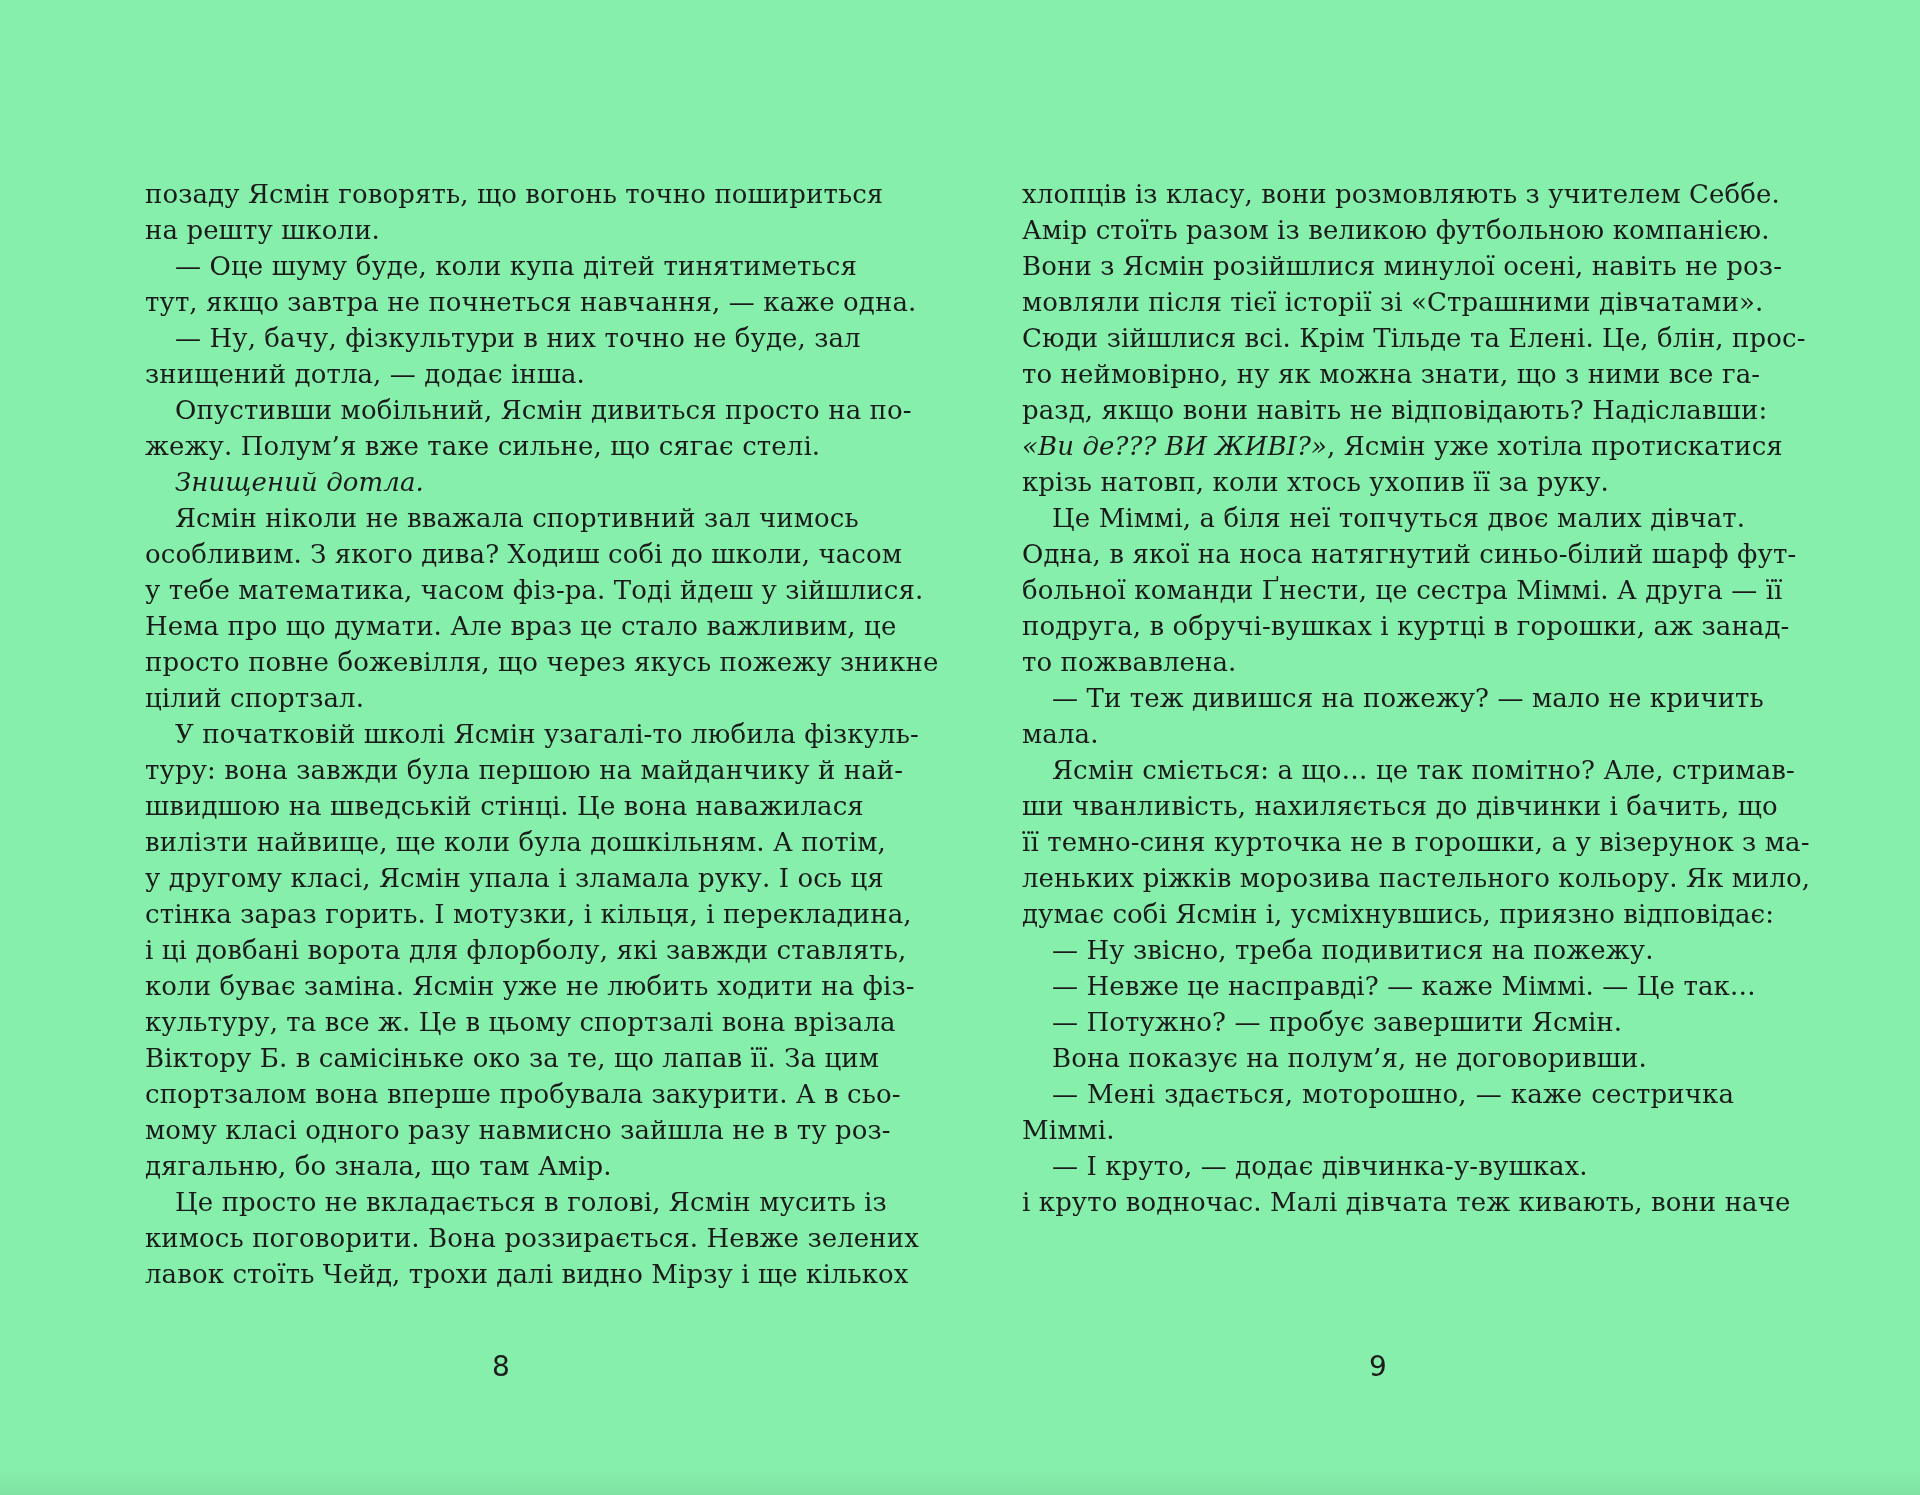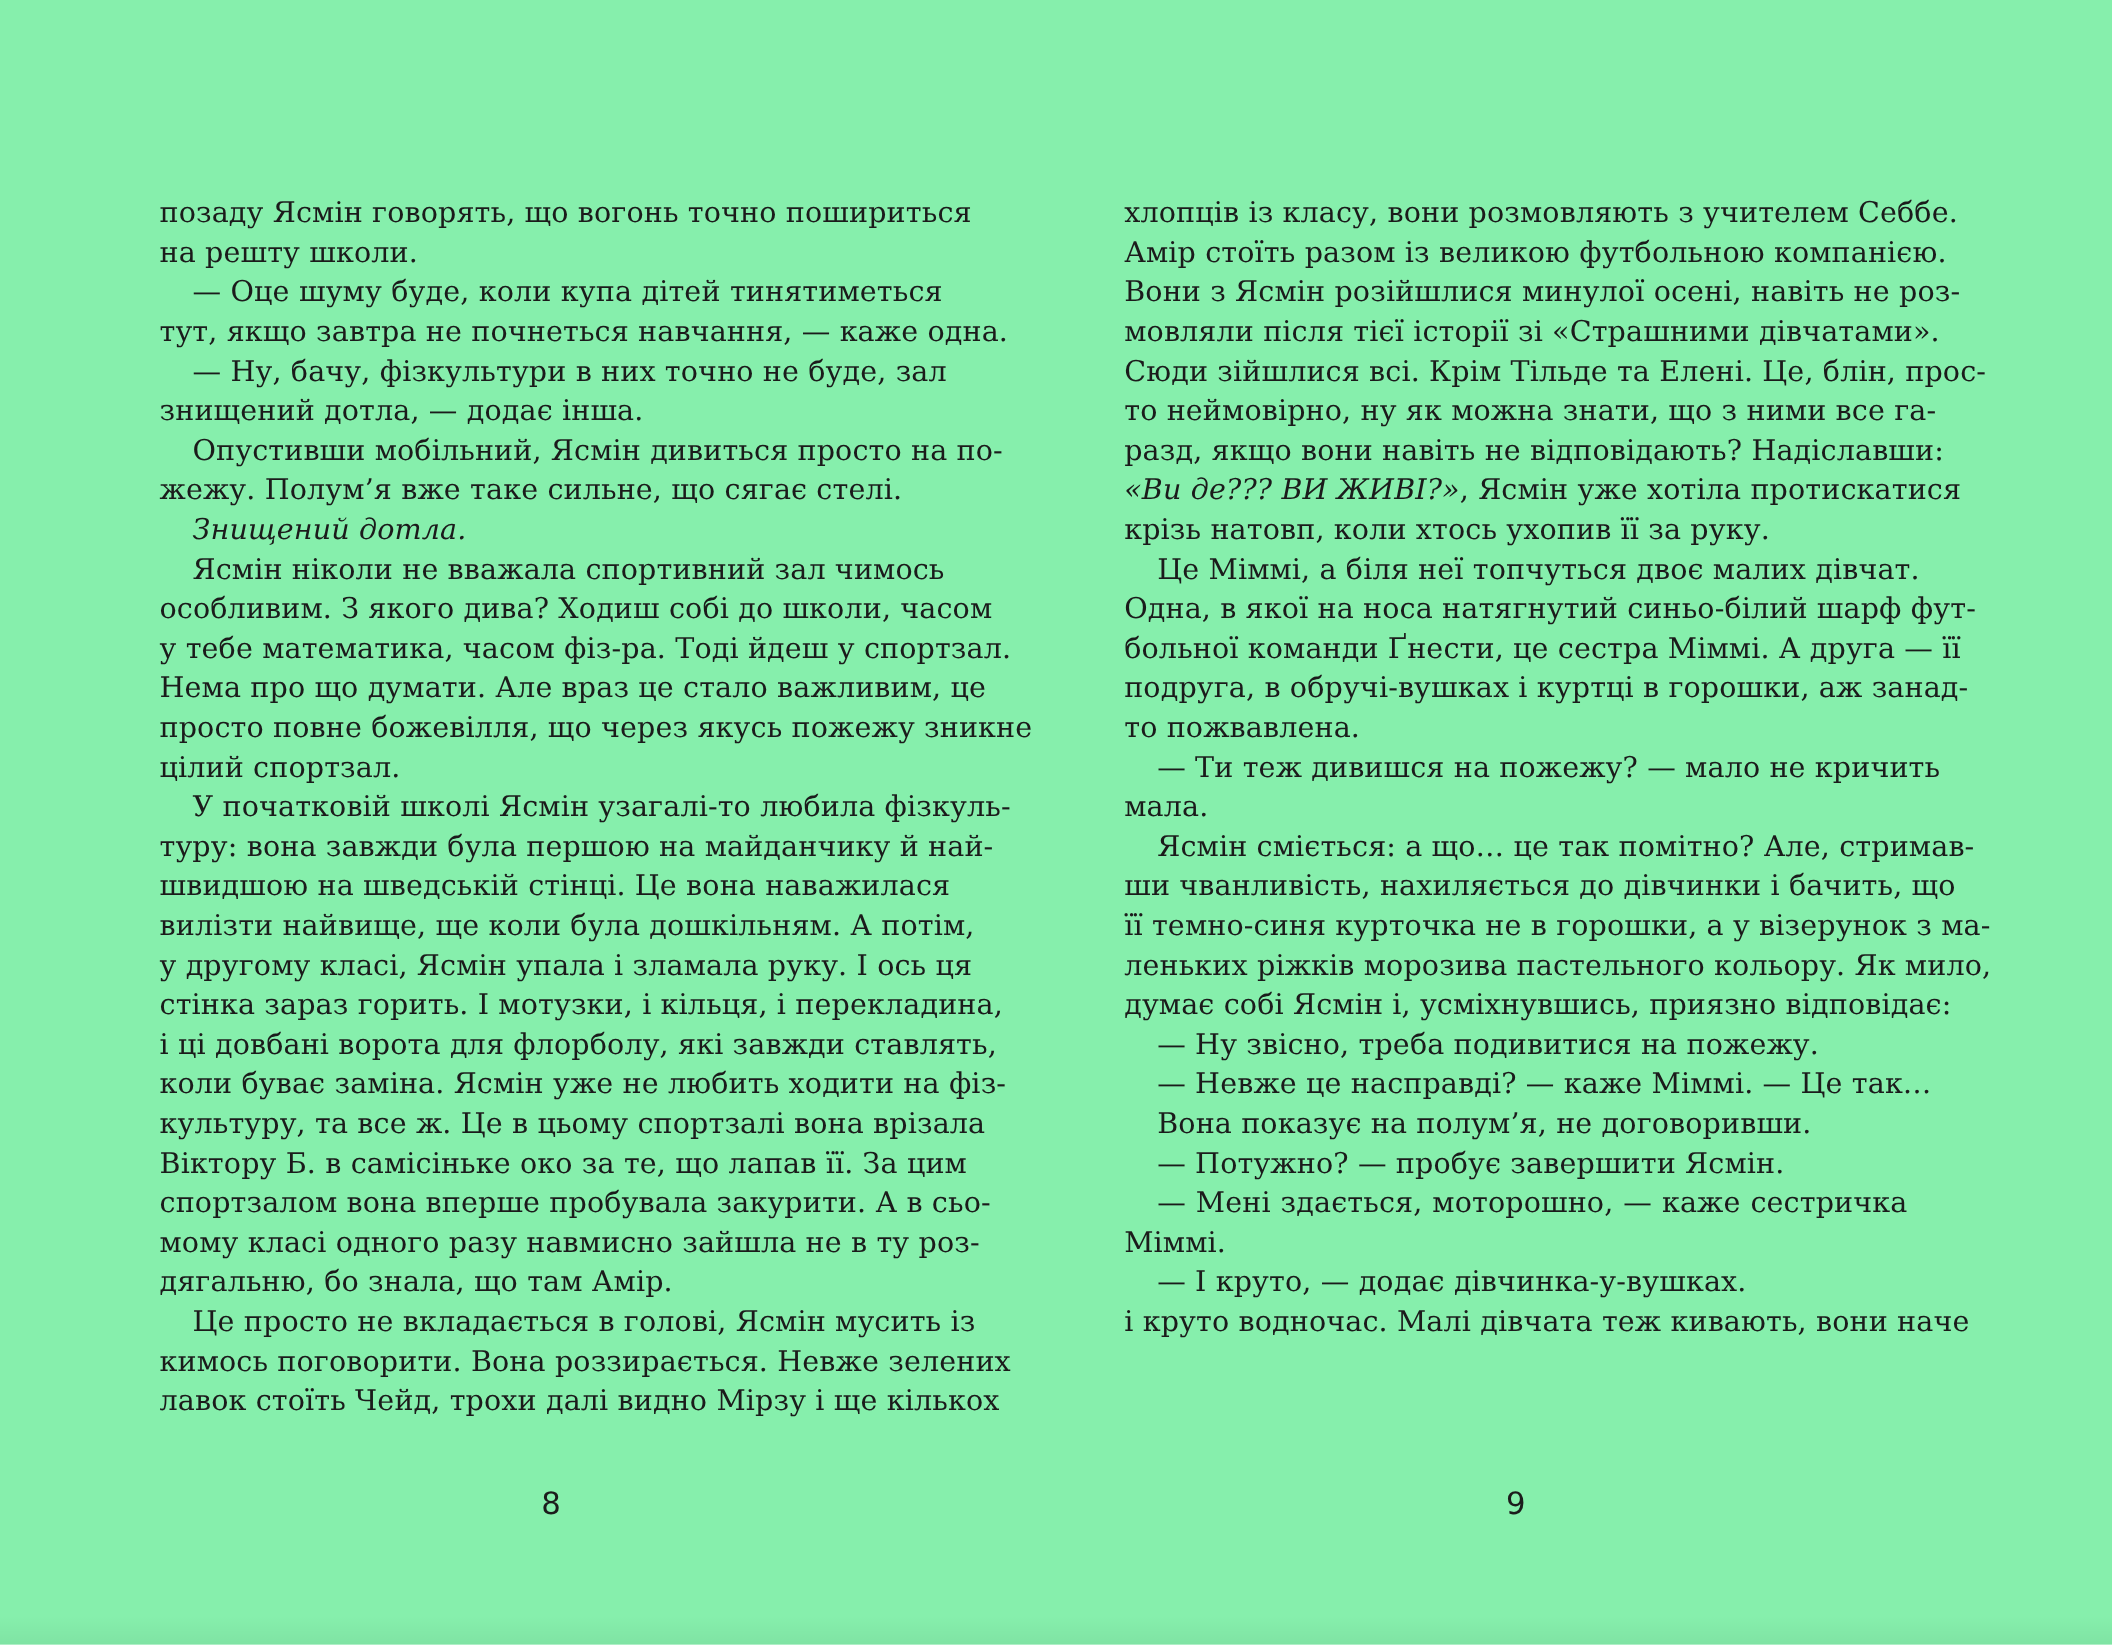--- a/index.html
+++ b/index.html
@@ -74,21 +74,21 @@
       <div class="line"><span>на решту школи.</span></div>
       <div class="line indent just"><span>— Оце шуму буде, коли купа дітей тинятиметься</span></div>
       <div class="line"><span>тут, якщо завтра не почнеться навчання, — каже одна.</span></div>
       <div class="line indent just"><span>— Ну, бачу, фізкультури в них точно не буде, зал</span></div>
       <div class="line"><span>знищений дотла, — додає інша.</span></div>
       <div class="line indent just"><span>Опустивши мобільний, Ясмін дивиться просто на по-</span></div>
       <div class="line"><span>жежу. Полум’я вже таке сильне, що сягає стелі.</span></div>
       <div class="line indent"><em>Знищений дотла.</em></div>
       <div class="line indent just"><span>Ясмін ніколи не вважала спортивний зал чимось</span></div>
       <div class="line just"><span>особливим. З якого дива? Ходиш собі до школи, часом</span></div>
-      <div class="line just"><span>у тебе математика, часом фіз-ра. Тоді йдеш у спортзал.</span></div>
+      <div class="line just"><span>у тебе математика, часом фіз-ра. Тоді йдеш у зійшлися.</span></div>
       <div class="line just"><span>Нема про що думати. Але враз це стало важливим, це</span></div>
       <div class="line just"><span>просто повне божевілля, що через якусь пожежу зникне</span></div>
       <div class="line"><span>цілий спортзал.</span></div>
       <div class="line indent just"><span>У початковій школі Ясмін узагалі-то любила фізкуль-</span></div>
       <div class="line just"><span>туру: вона завжди була першою на майданчику й най-</span></div>
       <div class="line just"><span>швидшою на шведській стінці. Це вона наважилася</span></div>
       <div class="line just"><span>вилізти найвище, ще коли була дошкільням. А потім,</span></div>
       <div class="line just"><span>у другому класі, Ясмін упала і зламала руку. І ось ця</span></div>
       <div class="line just"><span>стінка зараз горить. І мотузки, і кільця, і перекладина,</span></div>
       <div class="line just"><span>і ці довбані ворота для флорболу, які завжди ставлять,</span></div>
@@ -122,22 +122,22 @@
       <div class="line"><span>то пожвавлена.</span></div>
       <div class="line indent just"><span>— Ти теж дивишся на пожежу? — мало не кричить</span></div>
       <div class="line"><span>мала.</span></div>
       <div class="line indent just"><span>Ясмін сміється: а що… це так помітно? Але, стримав-</span></div>
       <div class="line just"><span>ши чванливість, нахиляється до дівчинки і бачить, що</span></div>
       <div class="line just"><span>її темно-синя курточка не в горошки, а у візерунок з ма-</span></div>
       <div class="line just"><span>леньких ріжків морозива пастельного кольору. Як мило,</span></div>
       <div class="line"><span>думає собі Ясмін і, усміхнувшись, приязно відповідає:</span></div>
       <div class="line indent"><span>— Ну звісно, треба подивитися на пожежу.</span></div>
       <div class="line indent"><span>— Невже це насправді? — каже Міммі. — Це так…</span></div>
+      <div class="line indent"><span>— Потужно? — пробує завершити Ясмін.</span></div>
       <div class="line indent"><span>Вона показує на полум’я, не договоривши.</span></div>
-      <div class="line indent"><span>— Потужно? — пробує завершити Ясмін.</span></div>
       <div class="line indent just"><span>— Мені здається, моторошно, — каже сестричка</span></div>
       <div class="line"><span>Міммі.</span></div>
       <div class="line indent"><span>— І круто, — додає дівчинка-у-вушках.</span></div>
       <div class="line just"><span>і круто водночас. Малі дівчата теж кивають, вони наче</span></div>
     </div>
 
   <div class="pagenum right">9</div>
 
   <div class="bottom-shade"></div>
 

